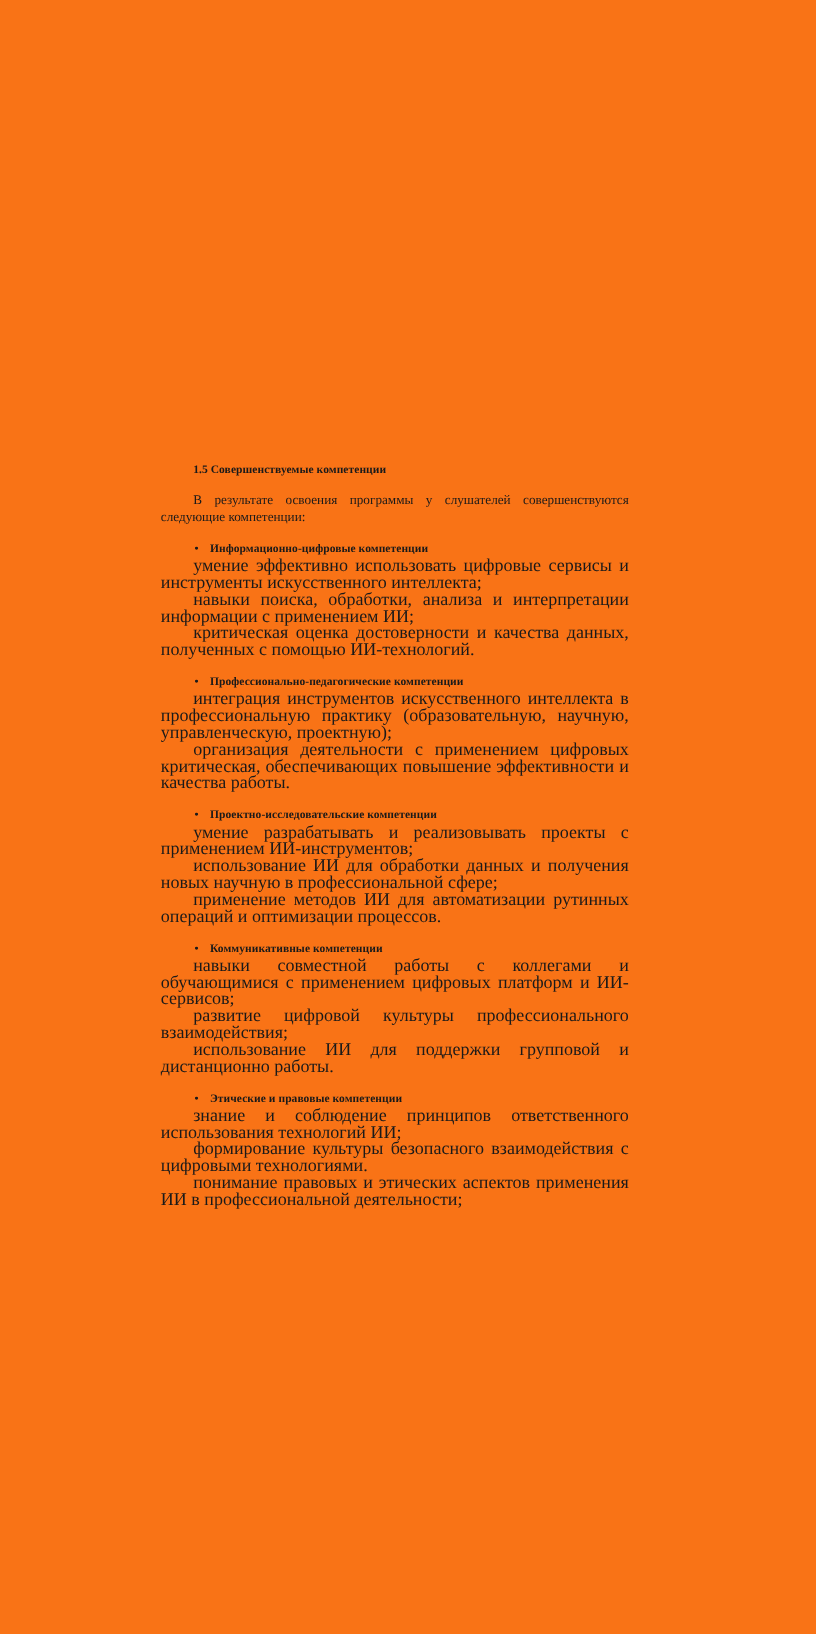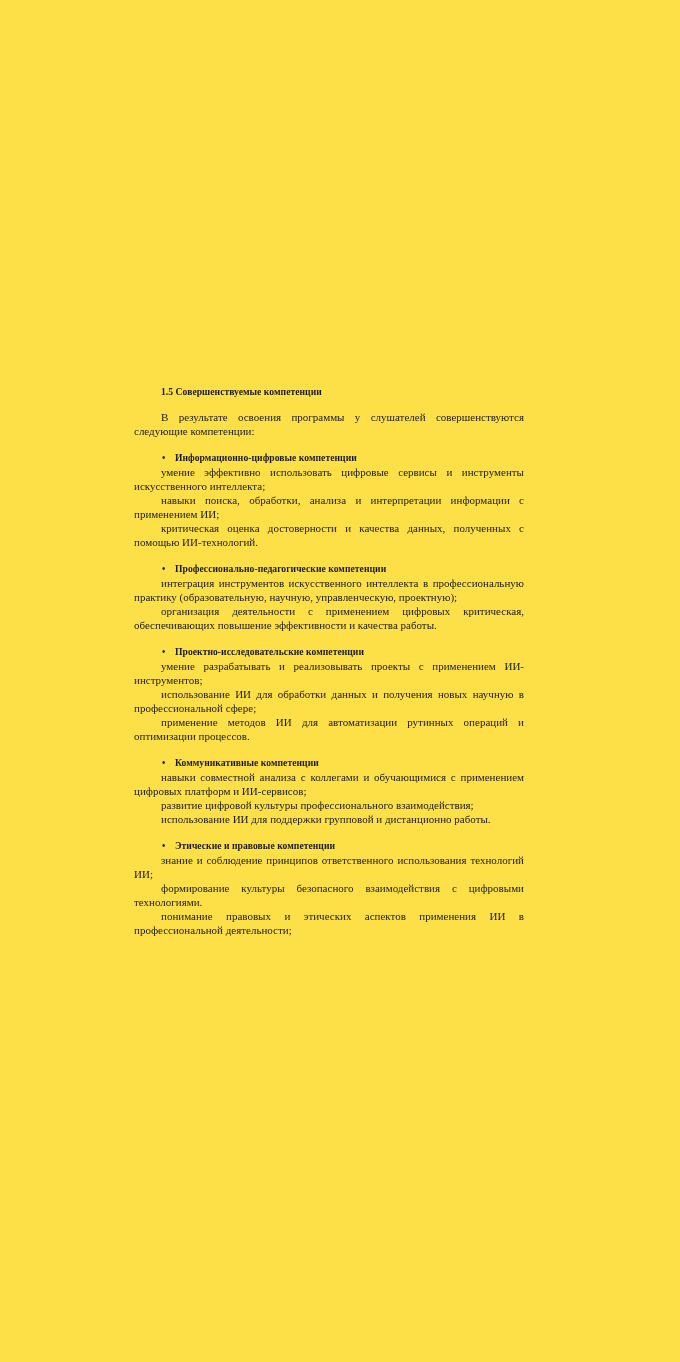--- a/index.html
+++ b/index.html
@@ -16,21 +16,21 @@
     color: #1a1a1a;
     -webkit-font-smoothing: antialiased;
   }
 
   .page {
     position: absolute;
     left: 0;
     top: 0;
     width: 680px;
     height: 1362px;
-    background: #fde047;
+    background: #f97316;
     overflow: hidden;
   }
 
   
   .content {
     position: absolute;
     left: 134px;
     top: 385px;
     width: 390px;
   }
@@ -74,21 +74,21 @@
   .bullet-dot {
     position: absolute;
     left: 28px;
     top: 0;
     font-size: 9.6px;
     line-height: 14px;
     font-weight: bold;
   }
 
   .comp-item {
-    font-size: 11px;
+    font-size: 15px;
     line-height: 14px;
     text-indent: 27px;
     text-align: justify;
     text-justify: inter-word;
     margin: 0;
   }
   .comp-item.last {
     text-align: justify;
   }
   
@@ -130,21 +130,21 @@
       <p class="comp-item">умение разрабатывать и реализовывать проекты с применением ИИ-инструментов;</p>
       <p class="comp-item">использование ИИ для обработки данных и получения новых научную в профессиональной сфере;</p>
       <p class="comp-item last">применение методов ИИ для автоматизации рутинных операций и оптимизации процессов.</p>
     </div>
 
     <div class="comp-block">
       <div class="comp-title-row">
         <span class="bullet-dot">•</span>
         <span>Коммуникативные компетенции</span>
       </div>
-      <p class="comp-item">навыки совместной анализа с коллегами и обучающимися с применением цифровых платформ и ИИ-сервисов;</p>
+      <p class="comp-item">навыки совместной работы с коллегами и обучающимися с применением цифровых платформ и ИИ-сервисов;</p>
       <p class="comp-item">развитие цифровой культуры профессионального взаимодействия;</p>
       <p class="comp-item last">использование ИИ для поддержки групповой и дистанционно работы.</p>
     </div>
 
     <div class="comp-block">
       <div class="comp-title-row">
         <span class="bullet-dot">•</span>
         <span>Этические и правовые компетенции</span>
       </div>
       <p class="comp-item">знание и соблюдение принципов ответственного использования технологий ИИ;</p>

